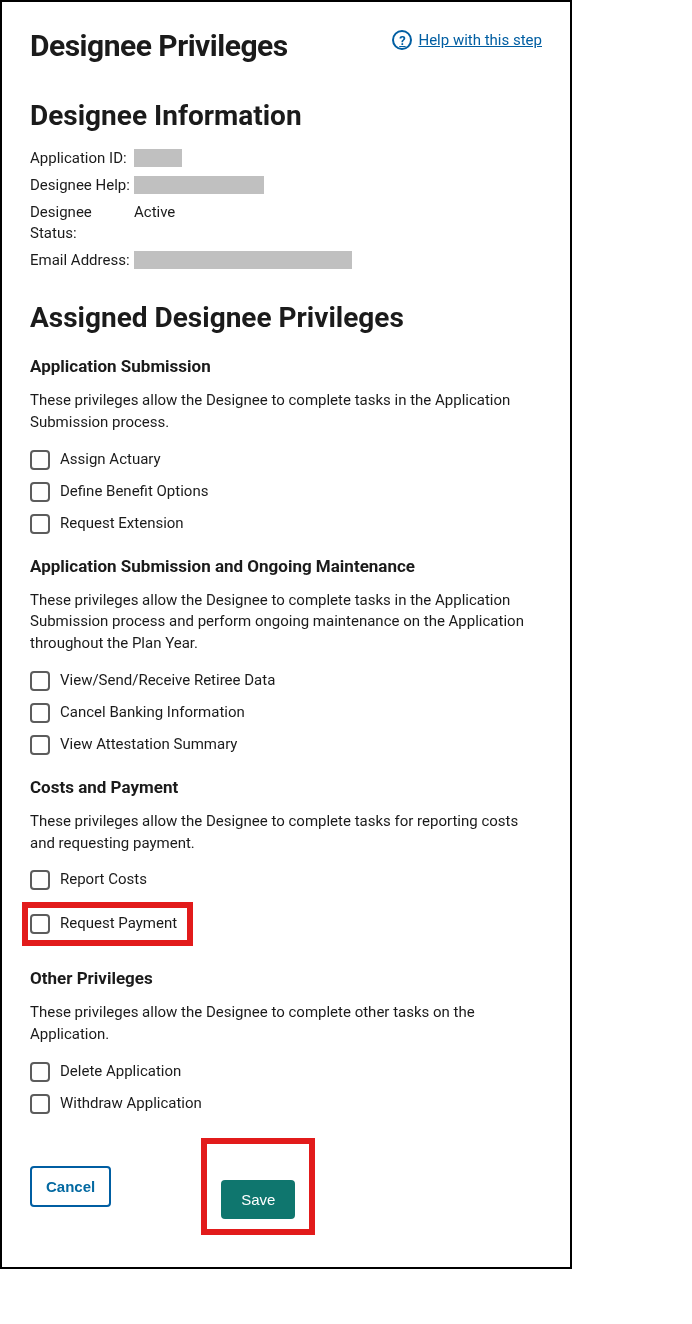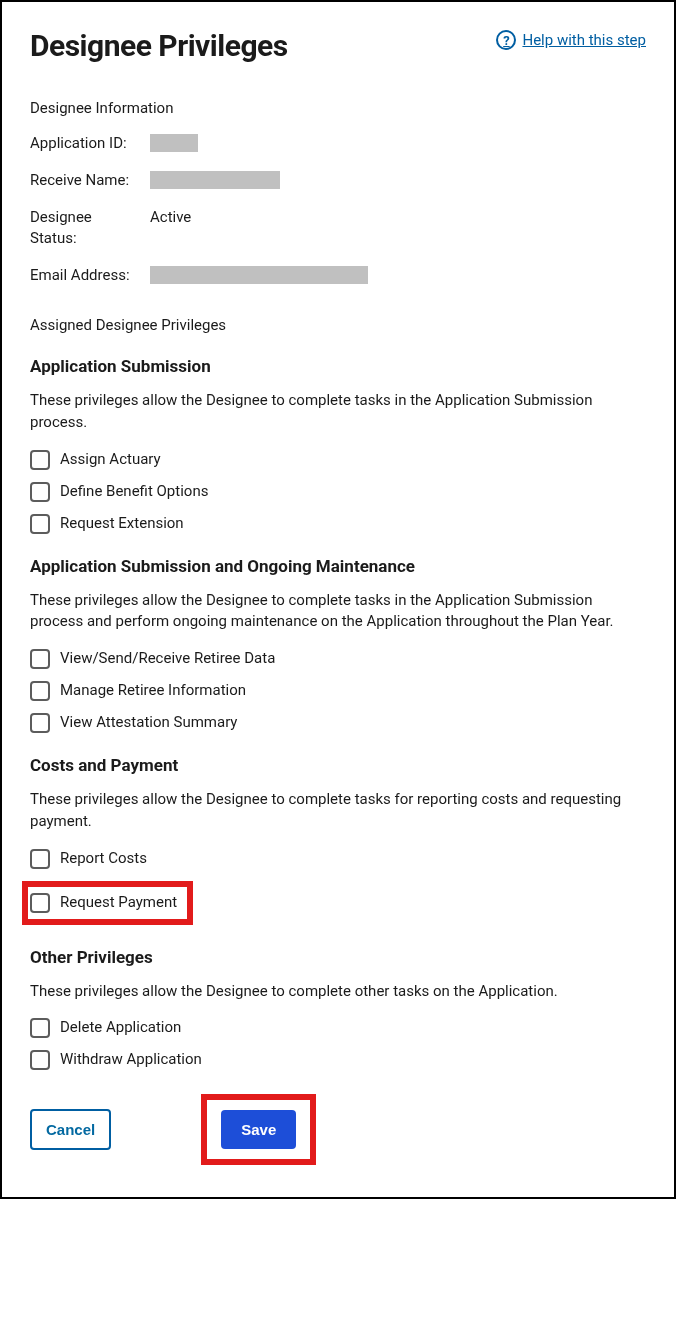--- a/index.html
+++ b/index.html
@@ -4,21 +4,21 @@
 <style>
   * { box-sizing: border-box; }
   body {
     margin: 0;
     padding: 0;
     font-family: -apple-system, BlinkMacSystemFont, "Segoe UI", Roboto, "Helvetica Neue", Arial, sans-serif;
     background: #fff;
     color: #1b1b1b;
   }
   .page {
-    width: 676px;
+    width: 572px;
     border: 2px solid #000;
     padding: 26px 28px 32px 28px;
     position: relative;
   }
   .header-row {
     display: flex;
     justify-content: space-between;
     align-items: flex-start;
   }
   h1 {
@@ -44,32 +44,31 @@
     border-radius: 50%;
     display: inline-flex;
     align-items: center;
     justify-content: center;
     font-size: 13px;
     font-weight: 700;
     color: #005ea2;
     flex-shrink: 0;
   }
   h2 {
-    font-size: 15px;
-    font-weight: 400;
+    font-size: 28px;
+    font-weight: 700;
     margin: 0 0 16px 0;
   }
   .info-grid {
     display: grid;
     grid-template-columns: 104px 1fr;
     row-gap: 6px;
     column-gap: 0;
     font-size: 15px;
     margin-bottom: 30px;
-    gap: 16px;
   }
   .info-label {
     line-height: 1.4;
   }
   .info-value {
     line-height: 1.4;
   }
   .redact {
     display: inline-block;
     height: 18px;
@@ -128,48 +127,49 @@
     background: #fff;
     color: #0369a1;
     font-size: 15px;
     font-weight: 700;
     padding: 10px 14px;
     border-radius: 4px;
     cursor: pointer;
   }
   .btn-save {
     border: none;
-    background: #1d4ed8;
+    background: #0f766e;
     color: #fff;
     font-size: 15px;
-    font-weight: 700;
+    font-weight: 400;
     padding: 11px 20px;
     border-radius: 4px;
     cursor: pointer;
+    margin-top: 26px;
   }
 </style>
 </head>
 <body>
 
 <div class="page">
 
   <div class="header-row">
     <h1>Designee Privileges</h1>
     <a class="help-link">
       <span class="help-icon">?</span>
       <span> Help with this step</span>
     </a>
   </div>
 
   <h2>Designee Information</h2>
   <div class="info-grid">
     <div class="info-label">Application ID:</div>
     <div class="info-value"><span class="redact redact-sm"></span></div>
 
-    <div class="info-label">Receive Name:</div>
+    <div class="info-label">Designee Help:</div>
     <div class="info-value"><span class="redact redact-md"></span></div>
 
     <div class="info-label">Designee Status:</div>
     <div class="info-value">Active</div>
 
     <div class="info-label">Email Address:</div>
     <div class="info-value"><span class="redact redact-lg"></span></div>
   </div>
 
   <h2>Assigned Designee Privileges</h2>
@@ -192,21 +192,21 @@
 
   
   <h3>Application Submission and Ongoing Maintenance</h3>
   <p class="section-desc">These privileges allow the Designee to complete tasks in the Application Submission process and perform ongoing maintenance on the Application throughout the Plan Year.</p>
   <div class="checkbox-row">
     <span class="checkbox"></span>
     <span>View/Send/Receive Retiree Data</span>
   </div>
   <div class="checkbox-row">
     <span class="checkbox"></span>
-    <span>Manage Retiree Information</span>
+    <span>Cancel Banking Information</span>
   </div>
   <div class="checkbox-row">
     <span class="checkbox"></span>
     <span>View Attestation Summary</span>
   </div>
 
   
   <h3>Costs and Payment</h3>
   <p class="section-desc">These privileges allow the Designee to complete tasks for reporting costs and requesting payment.</p>
   <div class="checkbox-row">

